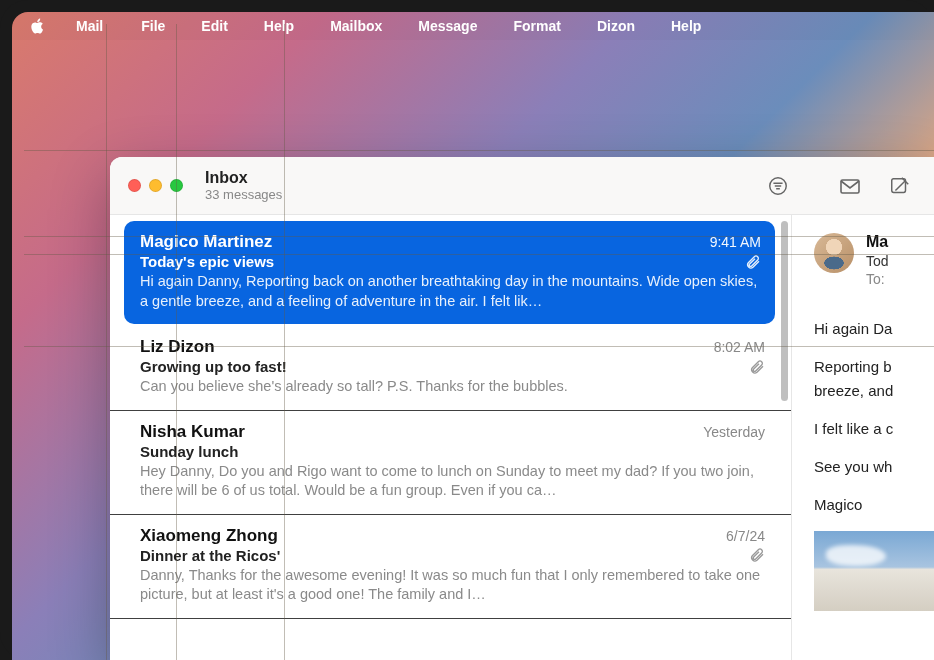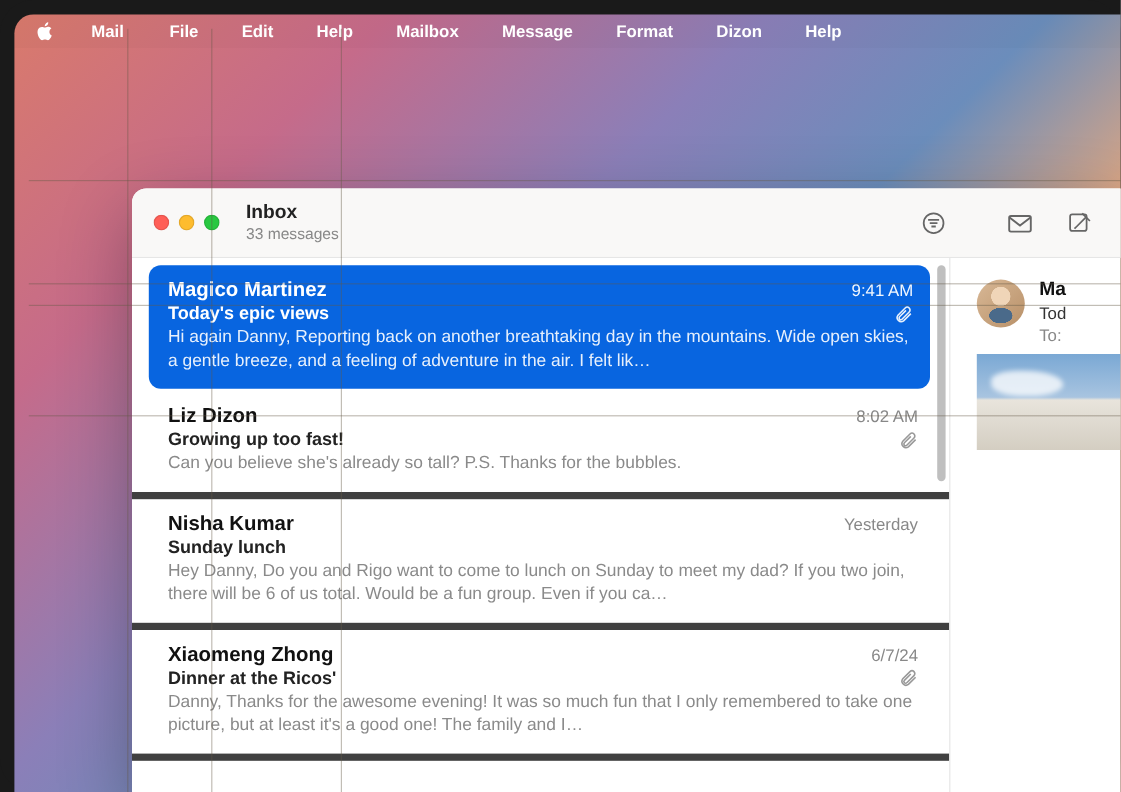--- a/index.html
+++ b/index.html
@@ -113,21 +113,21 @@
     .scrollbar-thumb {
       position: absolute;
       top: 0;
       width: 7px;
       height: 180px;
       background: rgba(0,0,0,0.25);
       border-radius: 4px;
     }
     .msg-item {
       padding: 11px 26px 13px 30px;
-      border-bottom: 6px solid #404040;
+      border-bottom: 1px solid #404040;
       position: relative;
     }
     .msg-item.selected {
       background: #0865e0;
       color: #fff;
       border-radius: 10px;
       margin: 6px 16px 2px 14px;
       padding: 11px 14px 13px 16px;
       border-bottom: none;
     }
@@ -317,20 +317,28 @@
 
       <div class="preview-pane">
         <div class="pv-header">
           <div class="avatar"></div>
           <div class="pv-head-text">
             <div class="from">Ma</div>
             <div class="subj2">Tod</div>
             <div class="to">To:</div>
           </div>
         </div>
+        <div class="pv-body">
+          <p>Hi again Da</p>
+          <p>Reporting b</p>
+          <p style="margin-top:-14px">breeze, and</p>
+          <p>I felt like a c</p>
+          <p>See you wh</p>
+          <p>Magico</p>
+        </div>
         <div class="pv-image"></div>
       </div>
     </div>
   </div>
 
   <div class="guides">
     <div class="v" style="left:82px"></div>
     <div class="v" style="left:152px"></div>
     <div class="v" style="left:260px"></div>
     <div class="h" style="top:126px"></div>

